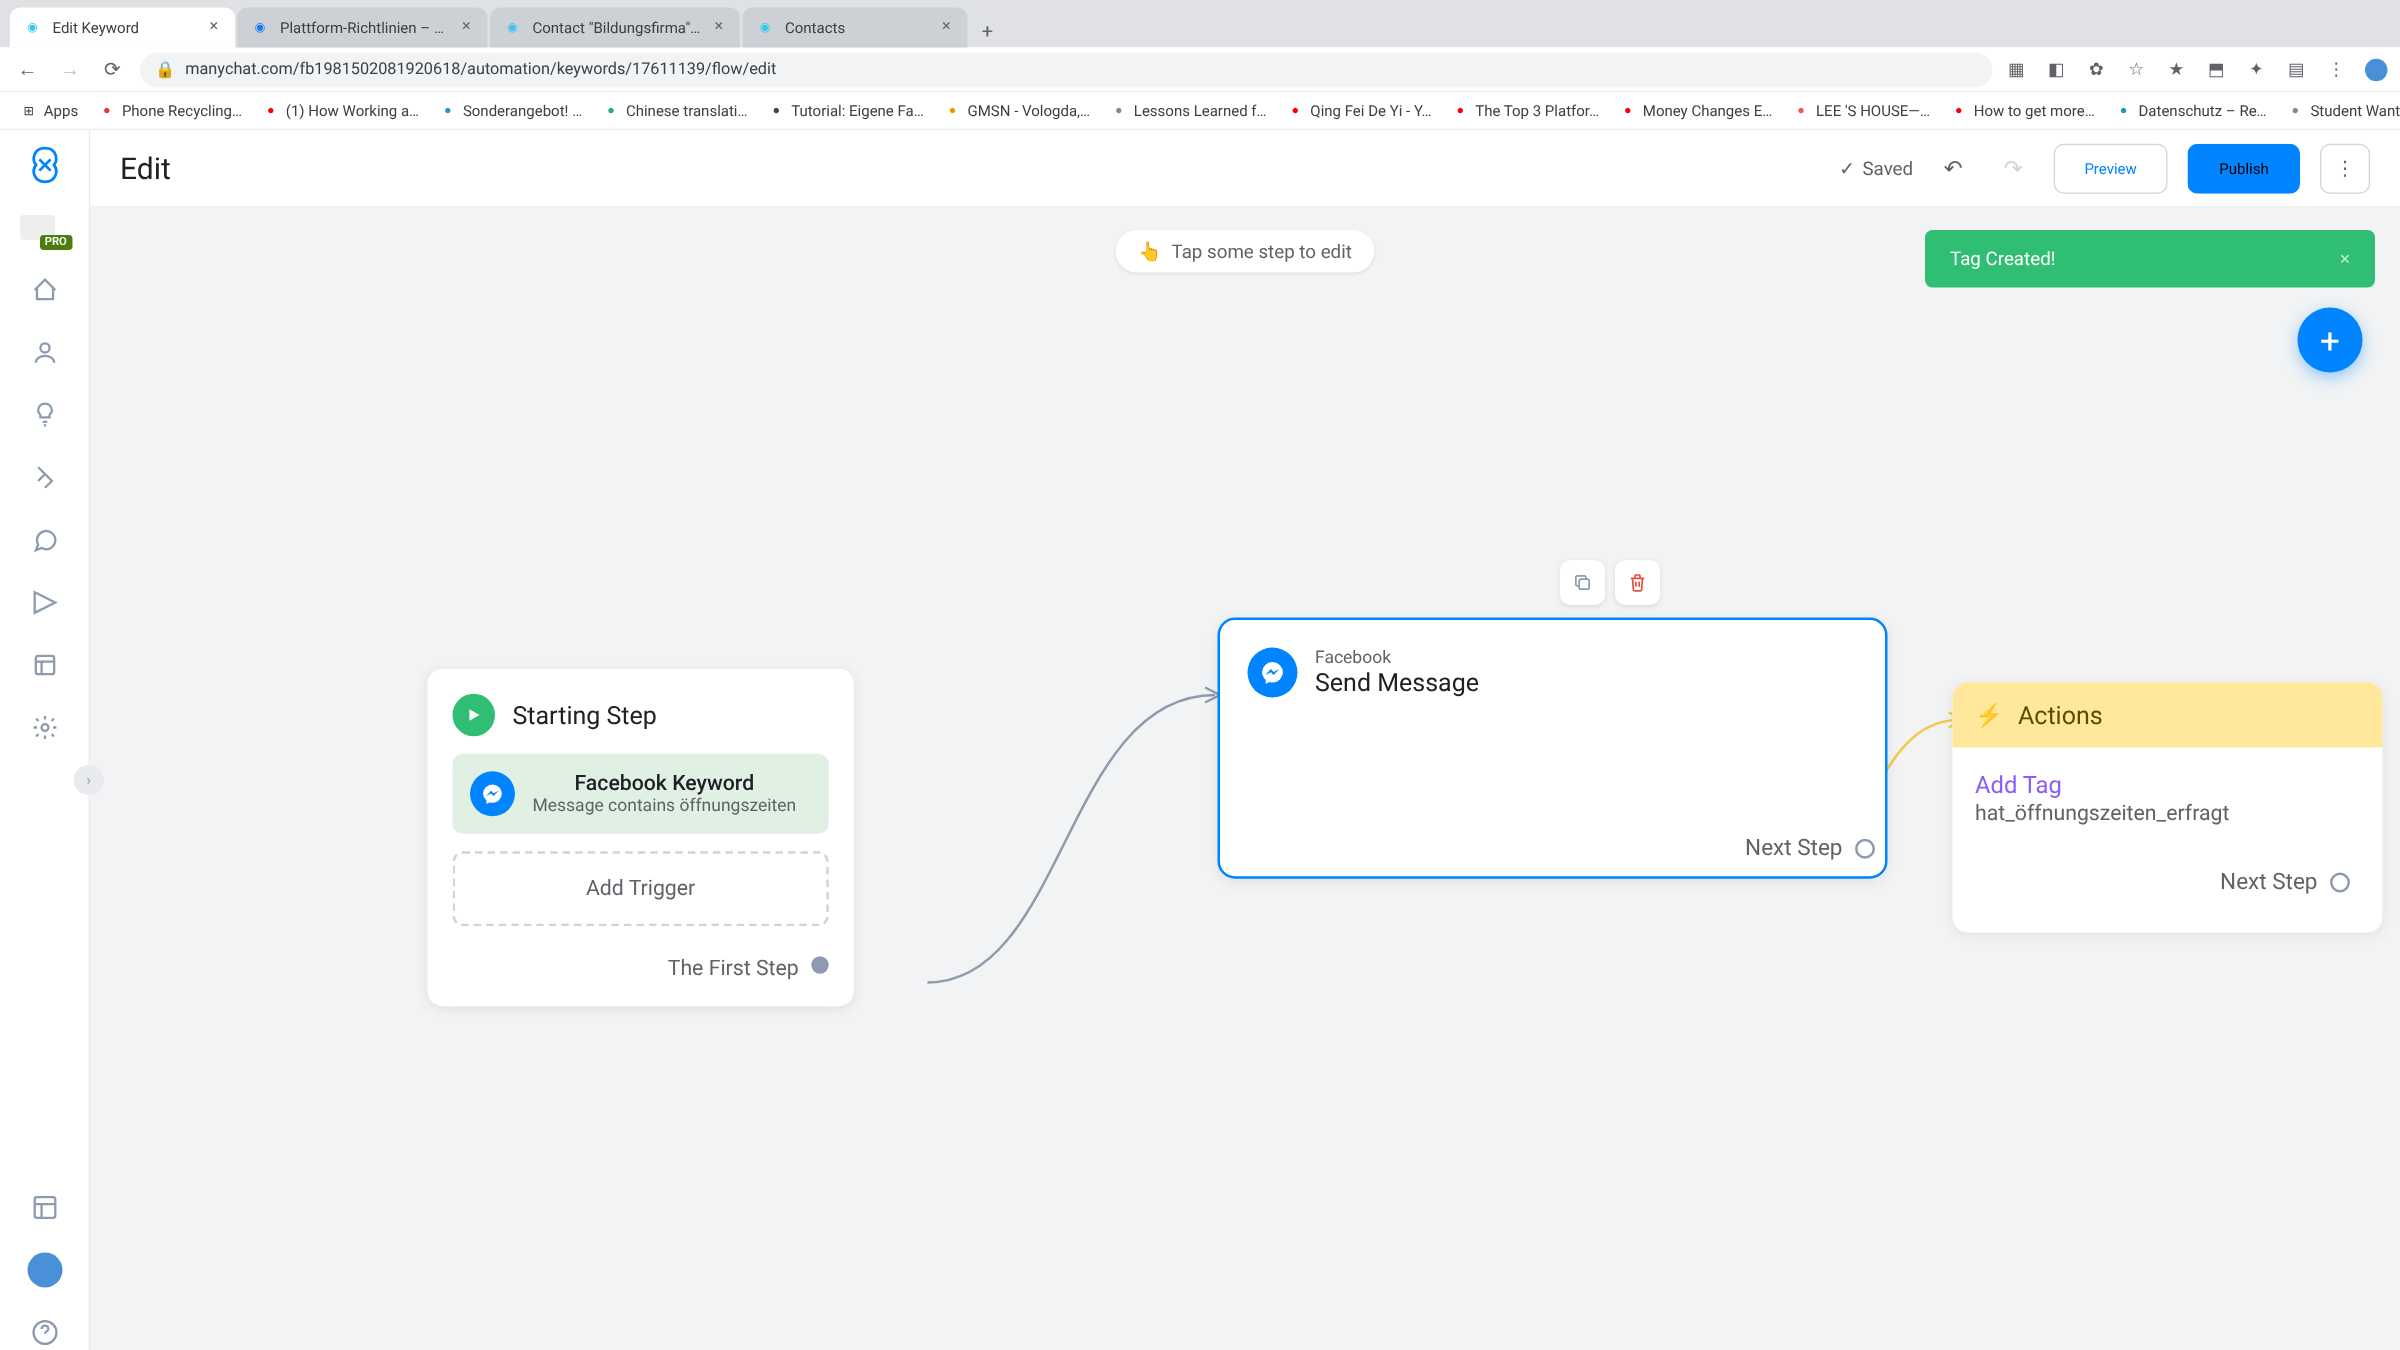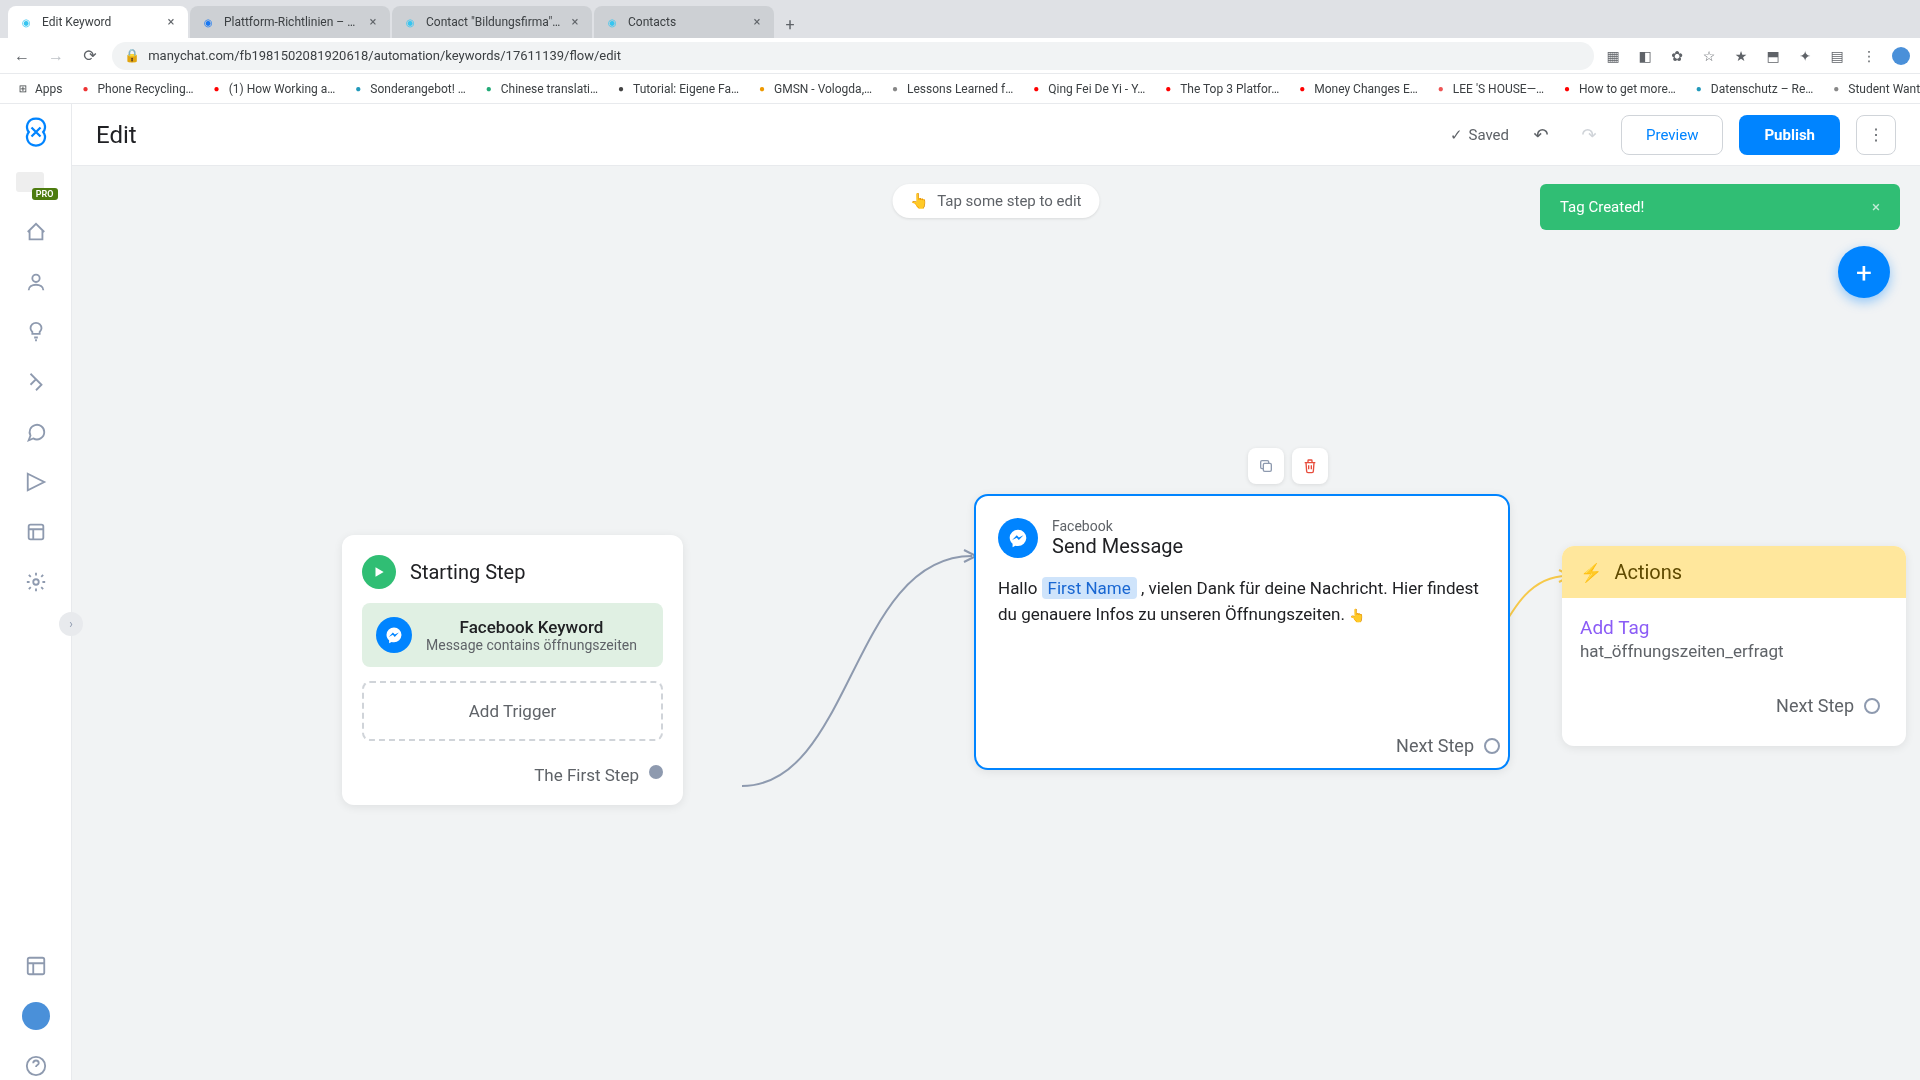--- a/index.html
+++ b/index.html
@@ -40,23 +40,23 @@
 .sb-expand { position:absolute; right:-12px; top:calc(50% + 20px); width:24px; height:24px; background:#e8eaed; border-radius:50%; display:flex; align-items:center; justify-content:center; color:#8e9aaf; font-size:12px;}
 
 .main { flex: 1; position: relative; display: flex; flex-direction: column; }
 
 .header { height: 62px; border-bottom: 1px solid #e8eaed; display: flex; align-items: center; padding: 0 24px; gap: 16px; }
 .header h1 { font-size: 24px; font-weight: 400; color: #202124; }
 .header .spacer { flex: 1; }
 .saved { display: flex; align-items: center; gap: 6px; color: #5f6368; font-size: 15px; }
 .undo-btn, .redo-btn { width:32px; height:32px; display:flex; align-items:center; justify-content:center; color:#5f6368; font-size:18px;}
 .redo-btn { color:#d0d4d9;}
-.btn { height: 40px; padding: 0 24px; border-radius: 8px; font-size: 15px; display: flex; align-items: center; justify-content:center; border: 1px solid transparent; cursor:pointer;}
+.btn { height: 40px; padding: 0 24px; border-radius: 8px; font-size: 12px; display: flex; align-items: center; justify-content:center; border: 1px solid transparent; cursor:pointer;}
 .btn-preview { background: #fff; border-color: #d0d4d9; color: #0084ff; }
-.btn-publish { background: #0084ff; color: #ffffff; font-weight:700;}
+.btn-publish { background: #0084ff; color: #000000; font-weight:400;}
 .more-btn { width:40px; height:40px; border:1px solid #d0d4d9; border-radius:8px; display:flex; align-items:center; justify-content:center; color:#5f6368;}
 
 .canvas { flex: 1; position: relative; background: #f1f3f4; overflow: hidden; }
 
 .hint-chip { position: absolute; top: 18px; left: 50%; transform: translateX(-50%); background: #fff; border-radius: 20px; padding: 8px 18px; display: flex; align-items: center; gap: 8px; font-size: 15px; color: #5f6368; box-shadow: 0 1px 3px rgba(0,0,0,0.1);}
 
 .toast { position: absolute; top: 18px; right: 20px; background: #30be74; color: #fff; padding: 14px 20px; border-radius: 6px; font-size: 15px; min-width: 360px; display:flex; align-items:center;}
 .toast .tclose { margin-left:auto; opacity:0.7;}
 
 .fab { position: absolute; top: 80px; right: 30px; width: 52px; height: 52px; background: #0084ff; border-radius: 50%; display: flex; align-items: center; justify-content: center; color: #fff; font-size: 28px; box-shadow: 0 4px 12px rgba(0,132,255,0.4);}
@@ -382,24 +382,20 @@
             <div class="msngr-icon" style="width:40px;height:40px;">
               <svg width="20" height="20" viewBox="0 0 24 24" fill="currentColor">
                   <path d="M12 2a10 10 0 00-10 9.5c0 3 1.3 5.6 3.5 7.4V23l3.3-1.8c1 .3 2 .4 3.2.4a10 10 0 0010-9.5A10 10 0 0012 2zm1 12.5l-2.5-2.7L5 14.5l5.5-5.8 2.6 2.7L18.5 8.7 13 14.5z"></path>
                 </svg>
             </div>
             <div class="titles">
               <div class="t1">Facebook</div>
               <div class="t2">Send Message</div>
             </div>
           </div>
-          <div class="msg-text">
-            <span>Hallo </span><span class="var-pill">First Name</span><span> , vielen Dank für deine Nachricht. Hier findest du genauere Infos zu unseren Öffnungszeiten.</span>
-            <span class="cursor-hand">👆</span>
-          </div>
         </div>
         <div class="next-step">
           <span>Next Step</span>
           <span class="conn-circle"></span>
         </div>
       </div>
 
       <div class="card card-actions">
         <div class="ah">
           <span class="bolt-icon">⚡</span>

